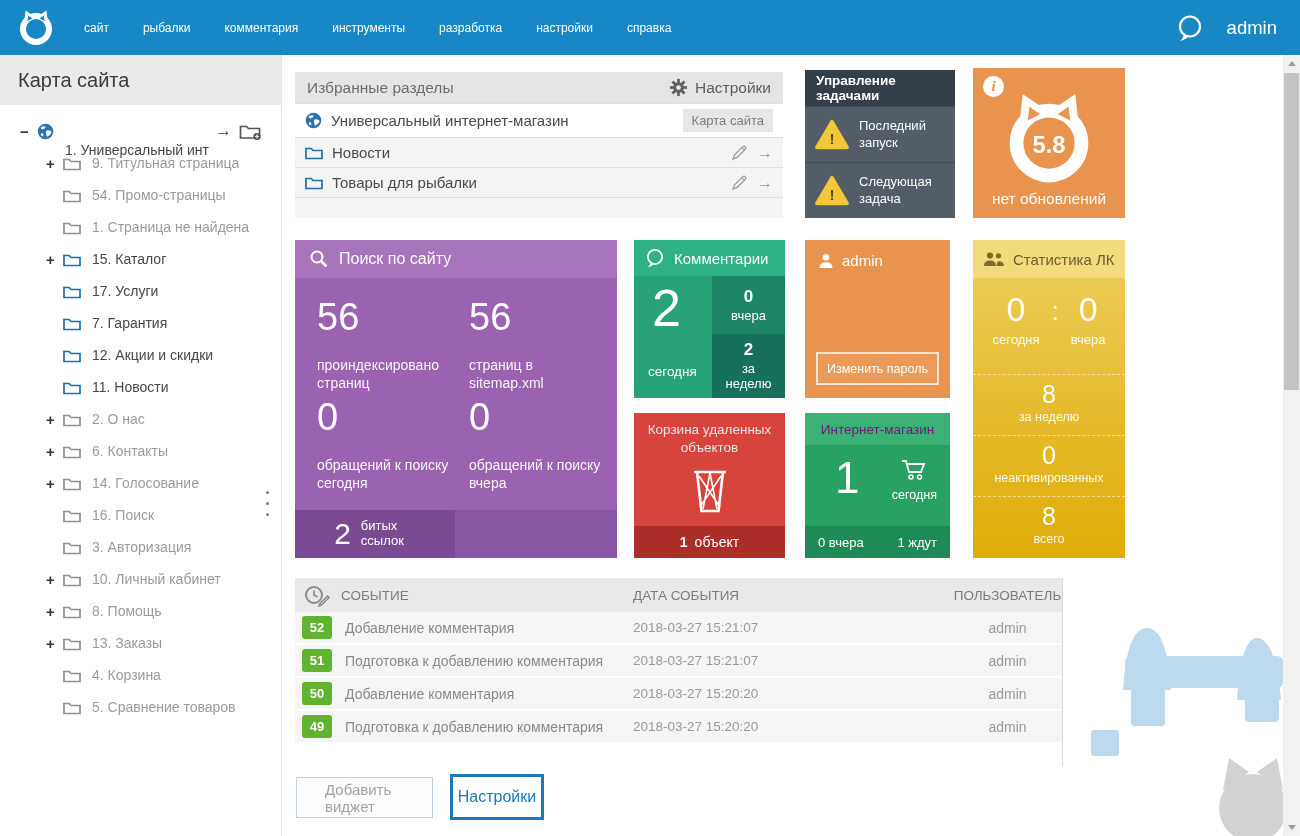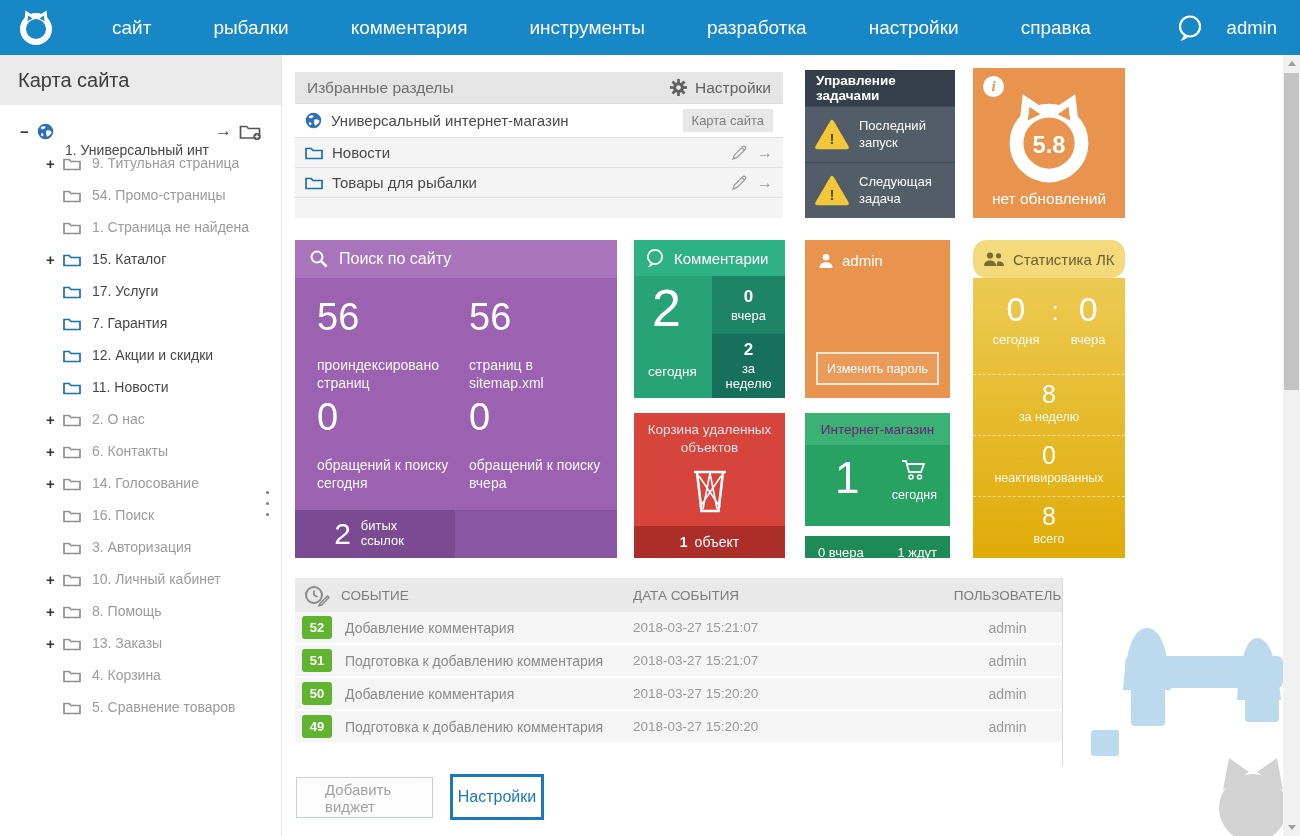--- a/index.html
+++ b/index.html
@@ -3,21 +3,21 @@
 <meta charset="utf-8">
 <style>
   * { margin:0; padding:0; box-sizing:border-box; }
   html,body { width:1300px; height:836px; background:#fff; font-family:"Liberation Sans", sans-serif; overflow:hidden; }
   #app { position:relative; width:1300px; height:836px; background:#fff; overflow:hidden; }
 
   
   .nav { position:absolute; left:0; top:0; width:1300px; height:55px; background:#1787c5; display:flex; align-items:center; }
   .nav-logo { width:40px; height:40px; margin-left:16px; margin-right:28px; flex:0 0 auto; cursor:pointer; }
   .nav-menu { display:flex; align-items:center; gap:34px; }
-  .nav-item { color:#fff; font-size:19px; text-decoration:none; cursor:pointer; white-space:nowrap;margin-left:28px; }
+  .nav-item { color:#fff; font-size:12px; text-decoration:none; cursor:pointer; white-space:nowrap; }
   .nav-right { position:absolute; right:23px; top:0; height:55px; display:flex; align-items:center; gap:22px; }
   .nav-chat { width:30px; height:28px; cursor:pointer; }
   .nav-user { color:#fff; font-size:18.5px; cursor:pointer; }
 
   
   .sidebar { position:absolute; left:0; top:55px; width:282px; height:781px; background:#fff; border-right:1px solid #e4e4e4; }
   .sb-header { height:50px; line-height:50px; padding-left:18px; background:#eaeaea; color:#3c3c3c; font-size:20px; }
   .tree { padding-top:10px; }
   .tree-row { height:32px; display:flex; align-items:center; padding-left:46px; font-size:14px; color:#9b9b9b; cursor:pointer; }
   .tree-row.blue { color:#474747; }
@@ -88,21 +88,21 @@
   .c-lbl { font-size:13px; line-height:1.15; margin-top:2px; }
 
   
   .adminw { left:805px; top:240px; width:145px; height:158px; background:#e9944e; }
   .a-header { display:flex; align-items:center; gap:8px; padding:12px 0 0 13px; color:#fff; font-size:15px; }
   .a-role { padding-left:14px; margin-top:18px; font-size:27px; color:#fff; }
   .a-btn { position:absolute; left:11px; right:11px; bottom:13px; height:33px; border:2px solid rgba(255,255,255,.75); background:rgba(255,255,255,.07); color:#fff; font-size:12.5px; display:flex; align-items:center; justify-content:center; cursor:pointer; }
 
   
   .lk { left:973px; top:240px; width:152px; height:318px; }
-  .lk-header { height:38px; background:#f3da7c; display:flex; align-items:center; gap:8px; padding-left:10px; color:#6b5f33; font-size:15px;border-radius:14px; }
+  .lk-header { height:38px; background:#f3da7c; display:flex; align-items:center; gap:8px; padding-left:10px; color:#6b5f33; font-size:15px; }
   .lk-body { height:280px; background:linear-gradient(#ecca52, #dfab07); }
   .lk-score { display:flex; justify-content:center; align-items:flex-start; gap:12px; padding-top:14px; height:96px; color:#fff; }
   .lk-score .v { font-size:34px; line-height:1.05; text-align:center; }
   .lk-score .l { font-size:13px; color:rgba(255,255,255,.92); margin-top:4px; text-align:center; }
   .lk-colon { font-size:26px; margin-top:4px; color:#fff; }
   .lk-stat { text-align:center; border-top:1px dashed rgba(255,255,255,.55); padding-top:6px; height:61px; color:#fff; }
   .lk-stat .v { font-size:25px; line-height:1.1; }
   .lk-stat .l { font-size:12.5px; color:rgba(255,255,255,.92); margin-top:1px; }
 
   
@@ -112,21 +112,21 @@
   .t-footer { position:absolute; left:0; bottom:0; width:100%; height:32px; background:#ab2f28; color:#fff; display:flex; align-items:center; justify-content:center; gap:7px; font-size:14px; }
   .t-footer .v { font-weight:bold; }
 
   
   .shop { left:805px; top:413px; width:145px; height:145px; }
   .s-header { height:32px; background:#3bb175; color:#701a75; font-size:13.5px; display:flex; align-items:center; justify-content:center; }
   .s-body { position:relative; height:81px; background:#28a263; }
   .s-big { position:absolute; left:30px; top:8px; font-size:44px; color:#fff; }
   .s-cart-wrap { position:absolute; right:13px; top:14px; text-align:center; color:#fff; }
   .s-cart-lbl { font-size:12.5px; margin-top:3px; }
-  .s-footer { height:32px; background:#1e8a55; color:#fff; font-size:13px; display:flex; align-items:center; justify-content:space-between; padding:0 13px;margin-top:10px; }
+  .s-footer { height:32px; background:#1e8a55; color:#fff; font-size:13px; display:flex; align-items:center; justify-content:space-between; padding:0 13px; }
 
   
   .events { left:295px; top:578px; width:767px; }
   .ev-grid { display:grid; grid-template-columns:46px 292px 320px 1fr; align-items:center; }
   .ev-header { height:34px; background:#e9e9e9; color:#7c7c7c; font-size:13.5px; }
   .ev-row { height:33px; background:#f5f5f5; border-bottom:2px solid #fff; font-size:14px; }
   .ev-badge { width:30px; height:23px; margin-left:7px; background:#61b430; border-radius:3px; color:#fff; font-size:13px; font-weight:bold; display:flex; align-items:center; justify-content:center; }
   .ev-event { color:#8a8a8a; padding-left:4px; white-space:nowrap; overflow:hidden; }
   .ev-date { color:#9a9a9a; font-size:13.5px; }
   .ev-user { color:#9a9a9a; text-align:center; }

